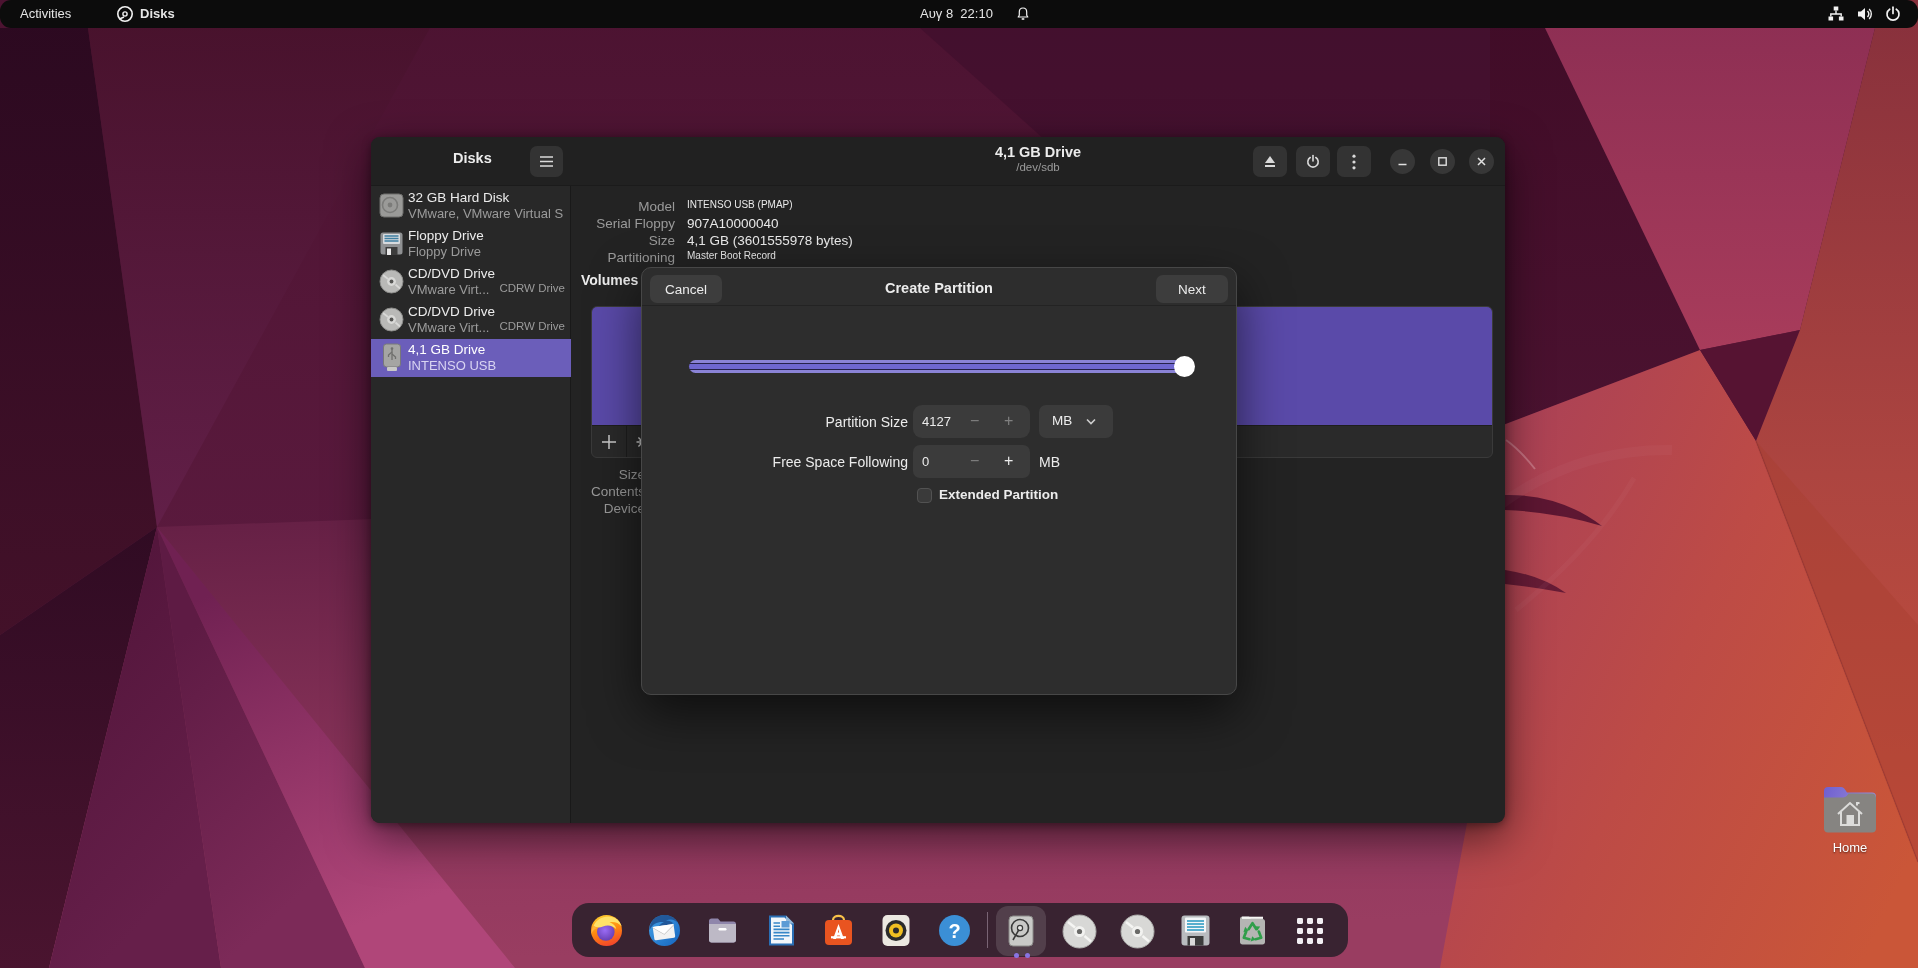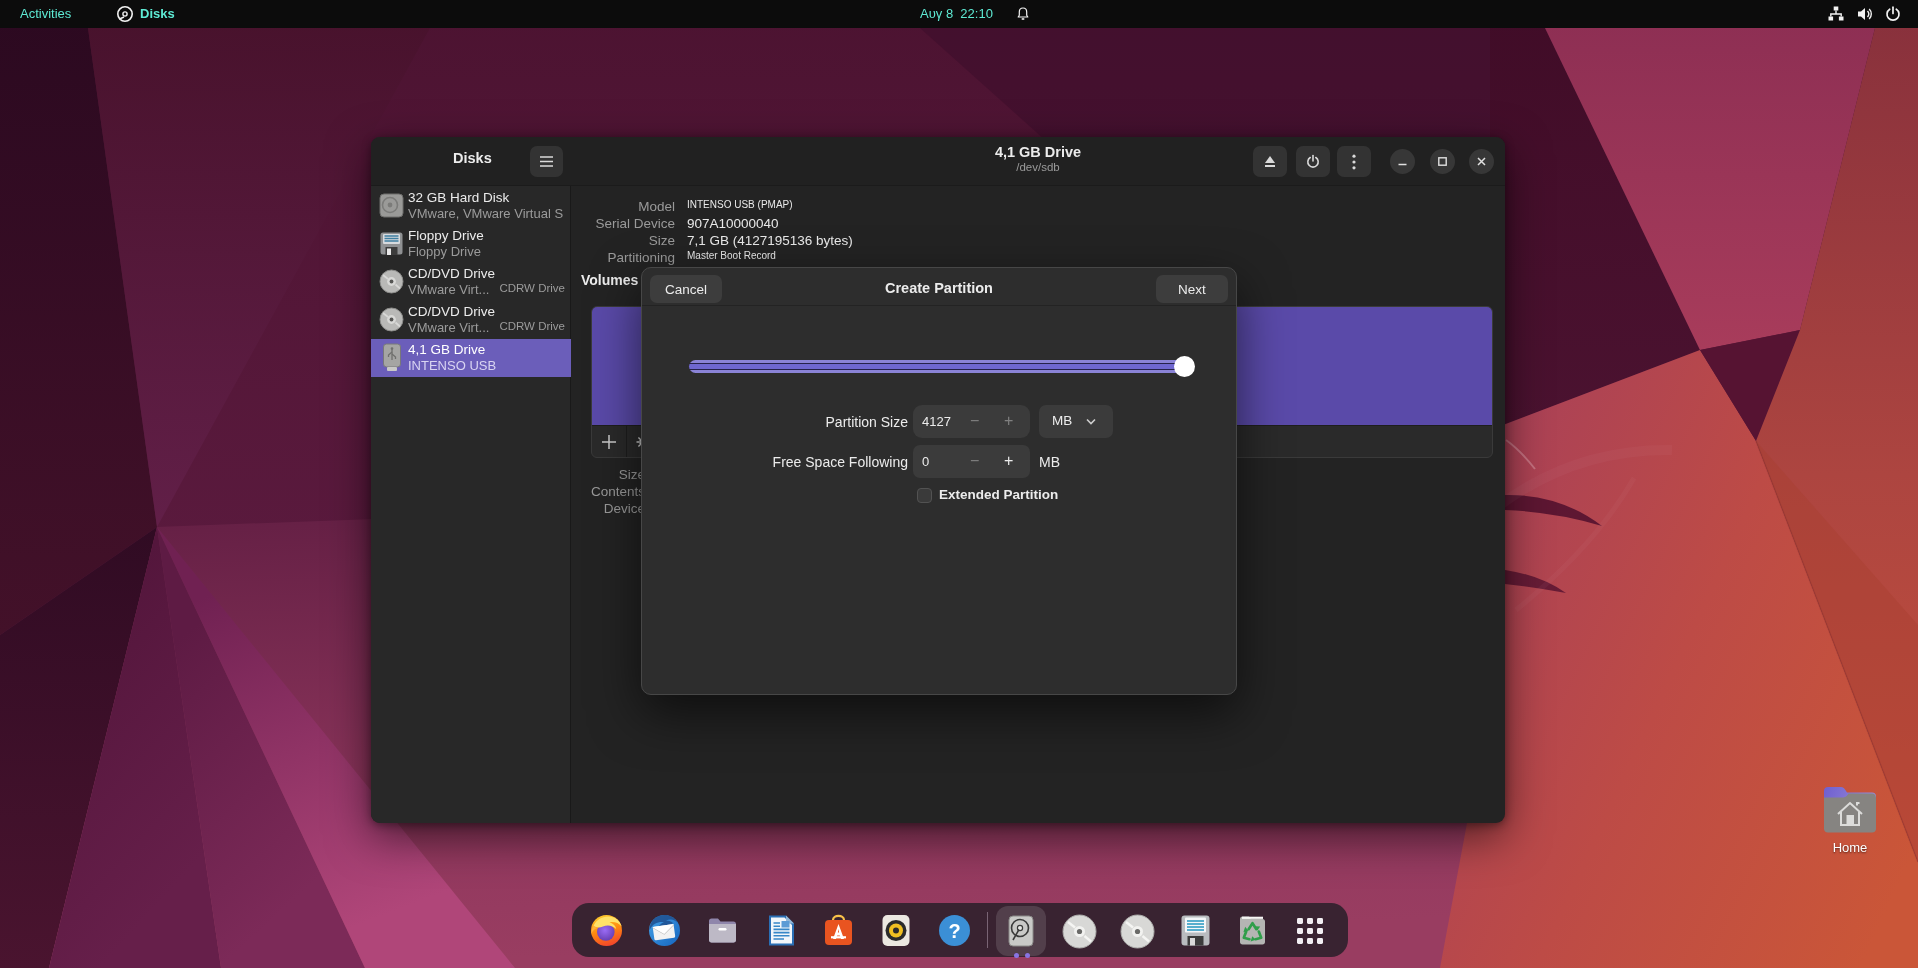--- a/index.html
+++ b/index.html
@@ -1,20 +1,20 @@
 <!DOCTYPE html>
 <html><head>
 <meta charset="utf-8">
 <style>
   * { margin:0; padding:0; box-sizing:border-box; }
   html,body { width:1918px; height:968px; overflow:hidden; background:#000; }
   body { font-family:"Liberation Sans", sans-serif; position:relative; }
   .abs { position:absolute; }
   
-  #topbar { position:absolute; left:0; top:0; width:1918px; height:28px; background:#0c0c0c; z-index:30; color:#5eead4; font-size:13px; }
+  #topbar { position:absolute; left:0; top:0; width:1918px; height:28px; background:#0c0c0c; z-index:30; color:#e5e5e5; font-size:13px;border-radius:11px; }
   
   #win { position:absolute; left:371px; top:137px; width:1134px; height:686px; background:#232323; border-radius:9px; box-shadow:0 14px 44px rgba(0,0,0,.55), 0 2px 10px rgba(0,0,0,.4); z-index:10; overflow:hidden; }
   #sidebar { position:absolute; left:0; top:0; width:200px; height:100%; background:#282828; border-right:1px solid #191919; }
   #sideheader { position:absolute; left:0; top:0; width:200px; height:49px; background:#212121; border-bottom:1px solid #1b1b1b; }
   #mainheader { position:absolute; left:200px; top:0; width:934px; height:49px; background:#212121; border-bottom:1px solid #1b1b1b; }
   .srow { position:absolute; left:0; width:200px; height:38px; }
   .srow .t1 { position:absolute; left:37px; top:3px; font-size:13.5px; color:#ececec; white-space:nowrap; }
   .srow .t2 { position:absolute; left:37px; top:19px; font-size:13px; color:#9b9b9b; white-space:nowrap; }
   .srow .t3 { position:absolute; right:6px; top:19px; font-size:11.5px; color:#9b9b9b; }
   .hbtn { position:absolute; background:#333333; border-radius:7px; }
@@ -263,24 +263,24 @@
   </div>
   <div class="circbtn" style="left:1098px; top:12px;">
     <svg class="abs" style="left:6px; top:6px;" width="13" height="13" viewBox="0 0 13 13">
         <path d="M 3 3 L 10 10 M 10 3 L 3 10" stroke="#e0e0e0" stroke-width="1.5"></path>
       </svg>
   </div>
 
   <div class="abs" style="left:200px; top:62px; width:500px;">
     <div class="abs" style="left:0; top:0; width:104px; text-align:right; color:#9a9a9a; font-size:13.5px;">Model</div>
     <div class="abs" style="left:116px; top:0; color:#e9e9e9; font-size:10px; white-space:nowrap;">INTENSO USB (PMAP)</div>
-    <div class="abs" style="left:0; top:17px; width:104px; text-align:right; color:#9a9a9a; font-size:13.5px;">Serial Device</div>
+    <div class="abs" style="left:0; top:17px; width:104px; text-align:right; color:#9a9a9a; font-size:13.5px;">Serial Floppy</div>
     <div class="abs" style="left:116px; top:17px; color:#e9e9e9; font-size:13.5px; white-space:nowrap;">907A10000040</div>
     <div class="abs" style="left:0; top:34px; width:104px; text-align:right; color:#9a9a9a; font-size:13.5px;">Size</div>
-    <div class="abs" style="left:116px; top:34px; color:#e9e9e9; font-size:13.5px; white-space:nowrap;">7,1 GB (4127195136 bytes)</div>
+    <div class="abs" style="left:116px; top:34px; color:#e9e9e9; font-size:13.5px; white-space:nowrap;">4,1 GB (3601555978 bytes)</div>
     <div class="abs" style="left:0; top:51px; width:104px; text-align:right; color:#9a9a9a; font-size:13.5px;">Partitioning</div>
     <div class="abs" style="left:116px; top:51px; color:#e9e9e9; font-size:10px; white-space:nowrap;">Master Boot Record</div>
   </div>
   <span class="abs" style="left:210px; top:135px; font-weight:bold; font-size:14px; color:#ececec;">Volumes</span>
 
   <div class="abs" style="left:220px; top:169px; width:902px; height:152px; border:1px solid #3a3a3a; border-radius:6px; background:#2a2a2a; overflow:hidden;">
     <div class="abs" style="left:0; top:0; width:100%; height:118px; background:#5a4aa9;"></div>
     <div class="abs" style="left:0; top:118px; width:100%; height:1px; background:#1e1e1e;"></div>
     <svg class="abs" style="left:8px; top:126px;" width="18" height="18" viewBox="0 0 18 18">
         <path d="M 9 2 L 9 16 M 2 9 L 16 9" stroke="#cdcdcd" stroke-width="1.5"></path>

